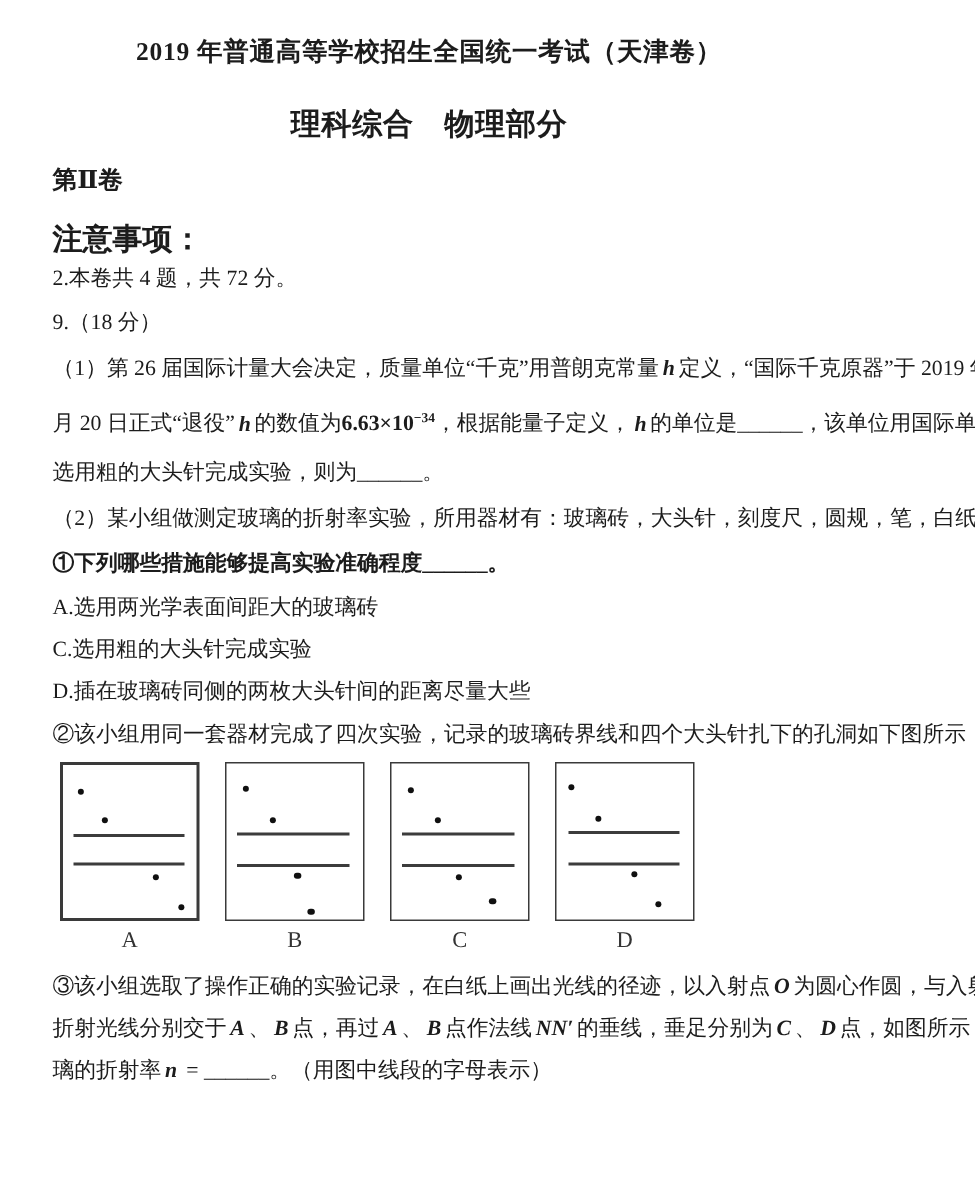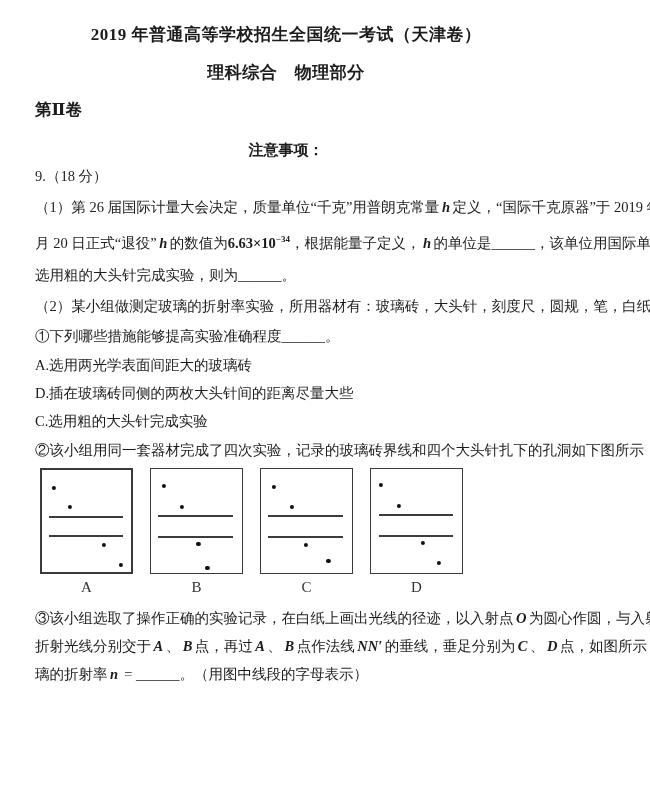--- a/index.html
+++ b/index.html
@@ -8,34 +8,34 @@
     width:650px;height:796px;overflow:hidden;
     color:#1c1c1c;
     font-family:"Liberation Serif","DejaVu Serif",serif;
   }
   .page{box-sizing:border-box;width:572px;height:796px;padding:12px 35px 0 35px;background:#fff;}
   .title{
     font-size:17px;font-weight:bold;text-align:center;
     margin:10px 0 0 0;line-height:26px;letter-spacing:.5px;
   }
   .subtitle{
-    font-size:17px;font-weight:bold;text-align:center;
-    margin:13px 0 0 0;line-height:24px;letter-spacing:.5px;
+    font-size:20px;font-weight:bold;text-align:center;
+    margin:23px 0 0 0;line-height:24px;letter-spacing:.5px;
   }
   .section-title{
     font-size:16.5px;font-weight:bold;
     margin:13px 0 0 0;line-height:24px;
   }
   .notice-heading{
-    font-size:15px;font-weight:bold;line-height:24px;margin-top:16px;text-align:center;
+    font-size:20px;font-weight:bold;line-height:24px;margin-top:16px;
   }
   .line{font-size:14.5px;line-height:29px;white-space:nowrap;}
   .p1 .line{line-height:32px;}
   .p2-intro{line-height:30px;}
-  .sub-q{line-height:30px;}
+  .sub-q{line-height:30px;font-weight:bold;}
   .option{line-height:28.3px;}
   .sub2 .line{line-height:28.5px;}
   .sub3 .line{line-height:28px;}
   .sub3{margin-top:6px;}
   .var{
     font-family:"Liberation Serif","DejaVu Serif",serif;
     font-style:italic;font-weight:bold;padding:0 2.5px;
   }
   .bold{font-weight:bold;}
   .sup{vertical-align:super;font-size:0.62em;letter-spacing:0;}
@@ -56,35 +56,36 @@
 </head>
 <body>
 
 <div class="page">
 
   <div class="title">2019 年普通高等学校招生全国统一考试（天津卷）</div>
   <div class="subtitle">理科综合　物理部分</div>
   <div class="section-title">第Ⅱ卷</div>
 
   <div class="notice-heading">注意事项：</div>
+  <div class="line">2.本卷共 4 题，共 72 分。</div>
 
   <div class="line">9.（18 分）</div>
 
   <div class="p1">
     <div class="line"><span>（1）第 26 届国际计量大会决定，质量单位“千克”用普朗克常量</span><span class="var">h</span><span>定义，“国际千克原器”于 2019 年 5</span></div>
     <div class="line"><span>月 20 日正式“退役”</span><span class="var">h</span><span>的数值为</span><span class="bold">6.63×10</span><span class="bold sup">−34</span><span>，根据能量子定义，</span><span class="var">h</span><span>的单位是______，该单位用国际单位</span></div>
     <div class="line"><span>选用粗的大头针完成实验，则为______。</span></div>
   </div>
 
   <div class="line p2-intro">（2）某小组做测定玻璃的折射率实验，所用器材有：玻璃砖，大头针，刻度尺，圆规，笔，白纸。</div>
 
   <div class="line sub-q">①下列哪些措施能够提高实验准确程度______。</div>
   <div class="line option">A.选用两光学表面间距大的玻璃砖</div>
+  <div class="line option">C.选用粗的大头针完成实验</div>
   <div class="line option">D.插在玻璃砖同侧的两枚大头针间的距离尽量大些</div>
-  <div class="line option">C.选用粗的大头针完成实验</div>
 
   <div class="sub2">
     <div class="line"><span>②该小组用同一套器材完成了四次实验，记录的玻璃砖界线和四个大头针扎下的孔洞如下图所示，其中实</span></div>
   </div>
 
   <div class="figure-row">
       <div class="figure">
         <div class="fig-box" style="border-width: 2px;">
           <div class="fig-line" style="top: 45%; left: 8%; right: 9%;"></div>
           <div class="fig-line" style="top: 64%; left: 8%; right: 9%;"></div>

